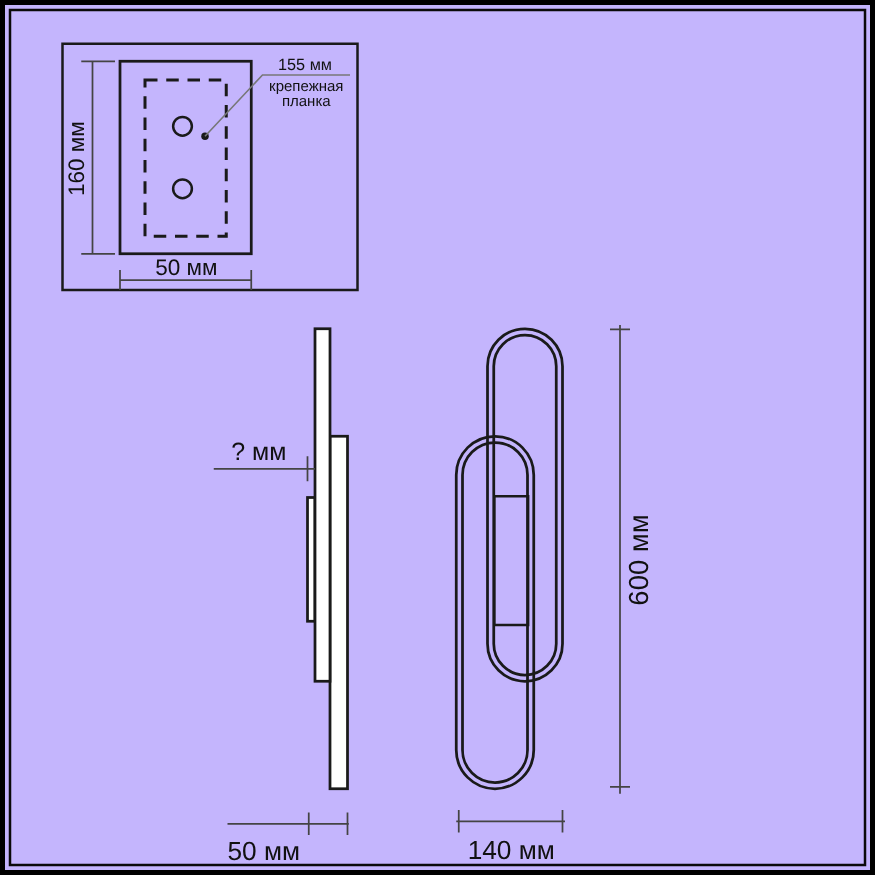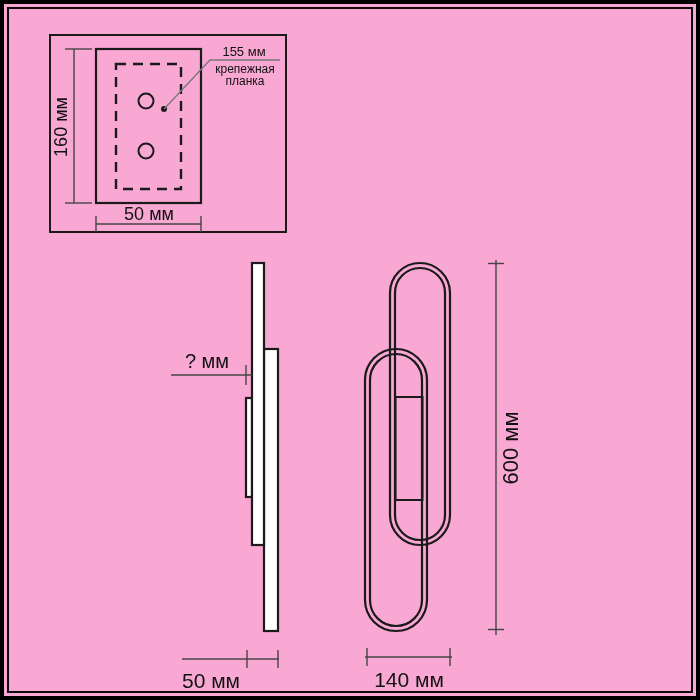--- a/index.html
+++ b/index.html
@@ -1,20 +1,20 @@
 <!DOCTYPE html>
 <html><head>
 <meta charset="utf-8">
 <style>
   html, body { margin: 0; padding: 0; background: #fff; }
   .canvas {
     position: relative;
     width: 700px;
     height: 700px;
-    background: #f9a8d4;
+    background: #c4b5fd;
     box-sizing: border-box;
     border: 4px solid #000;
     font-family: "Liberation Sans", sans-serif;
   }
   .frame-inner {
     position: absolute;
     inset: 3px;
     border: 2px solid #0a0a0a;
     pointer-events: none;
   }

